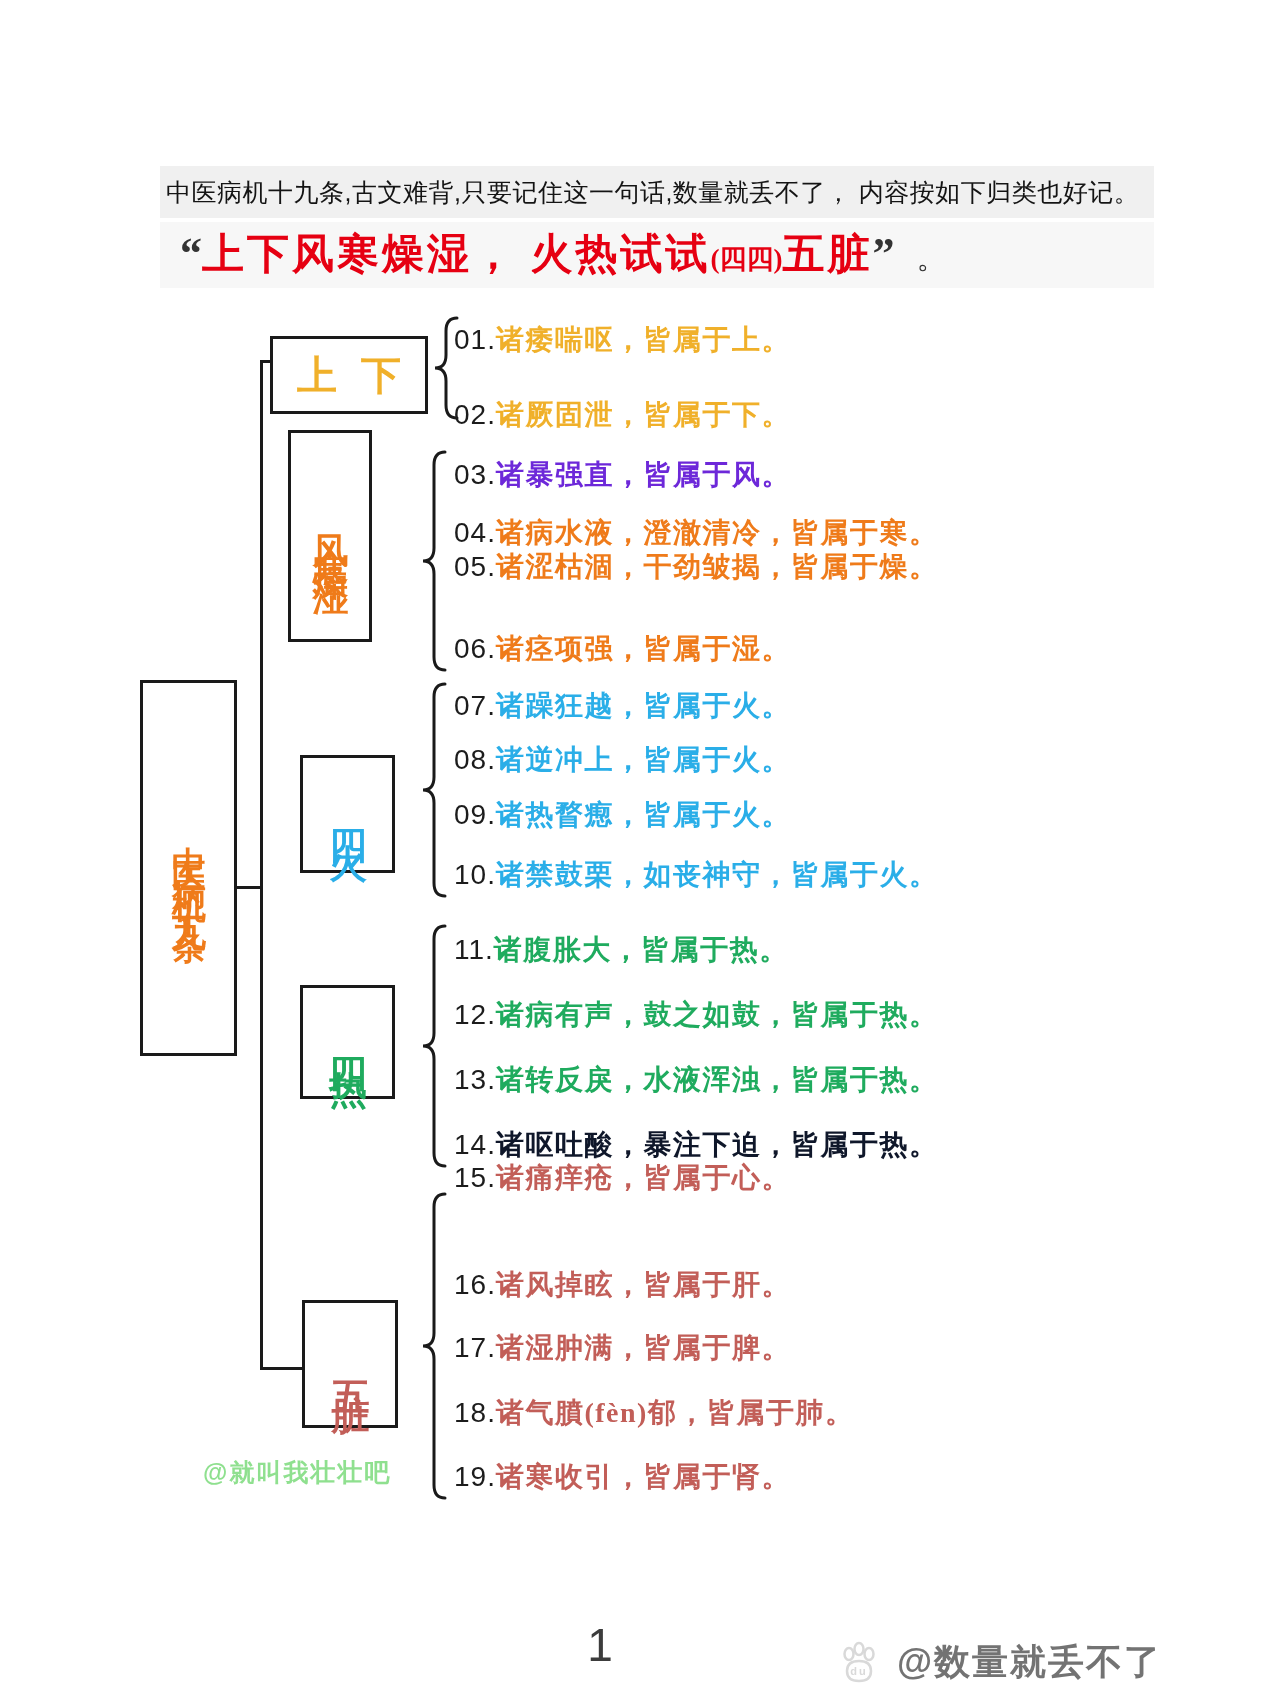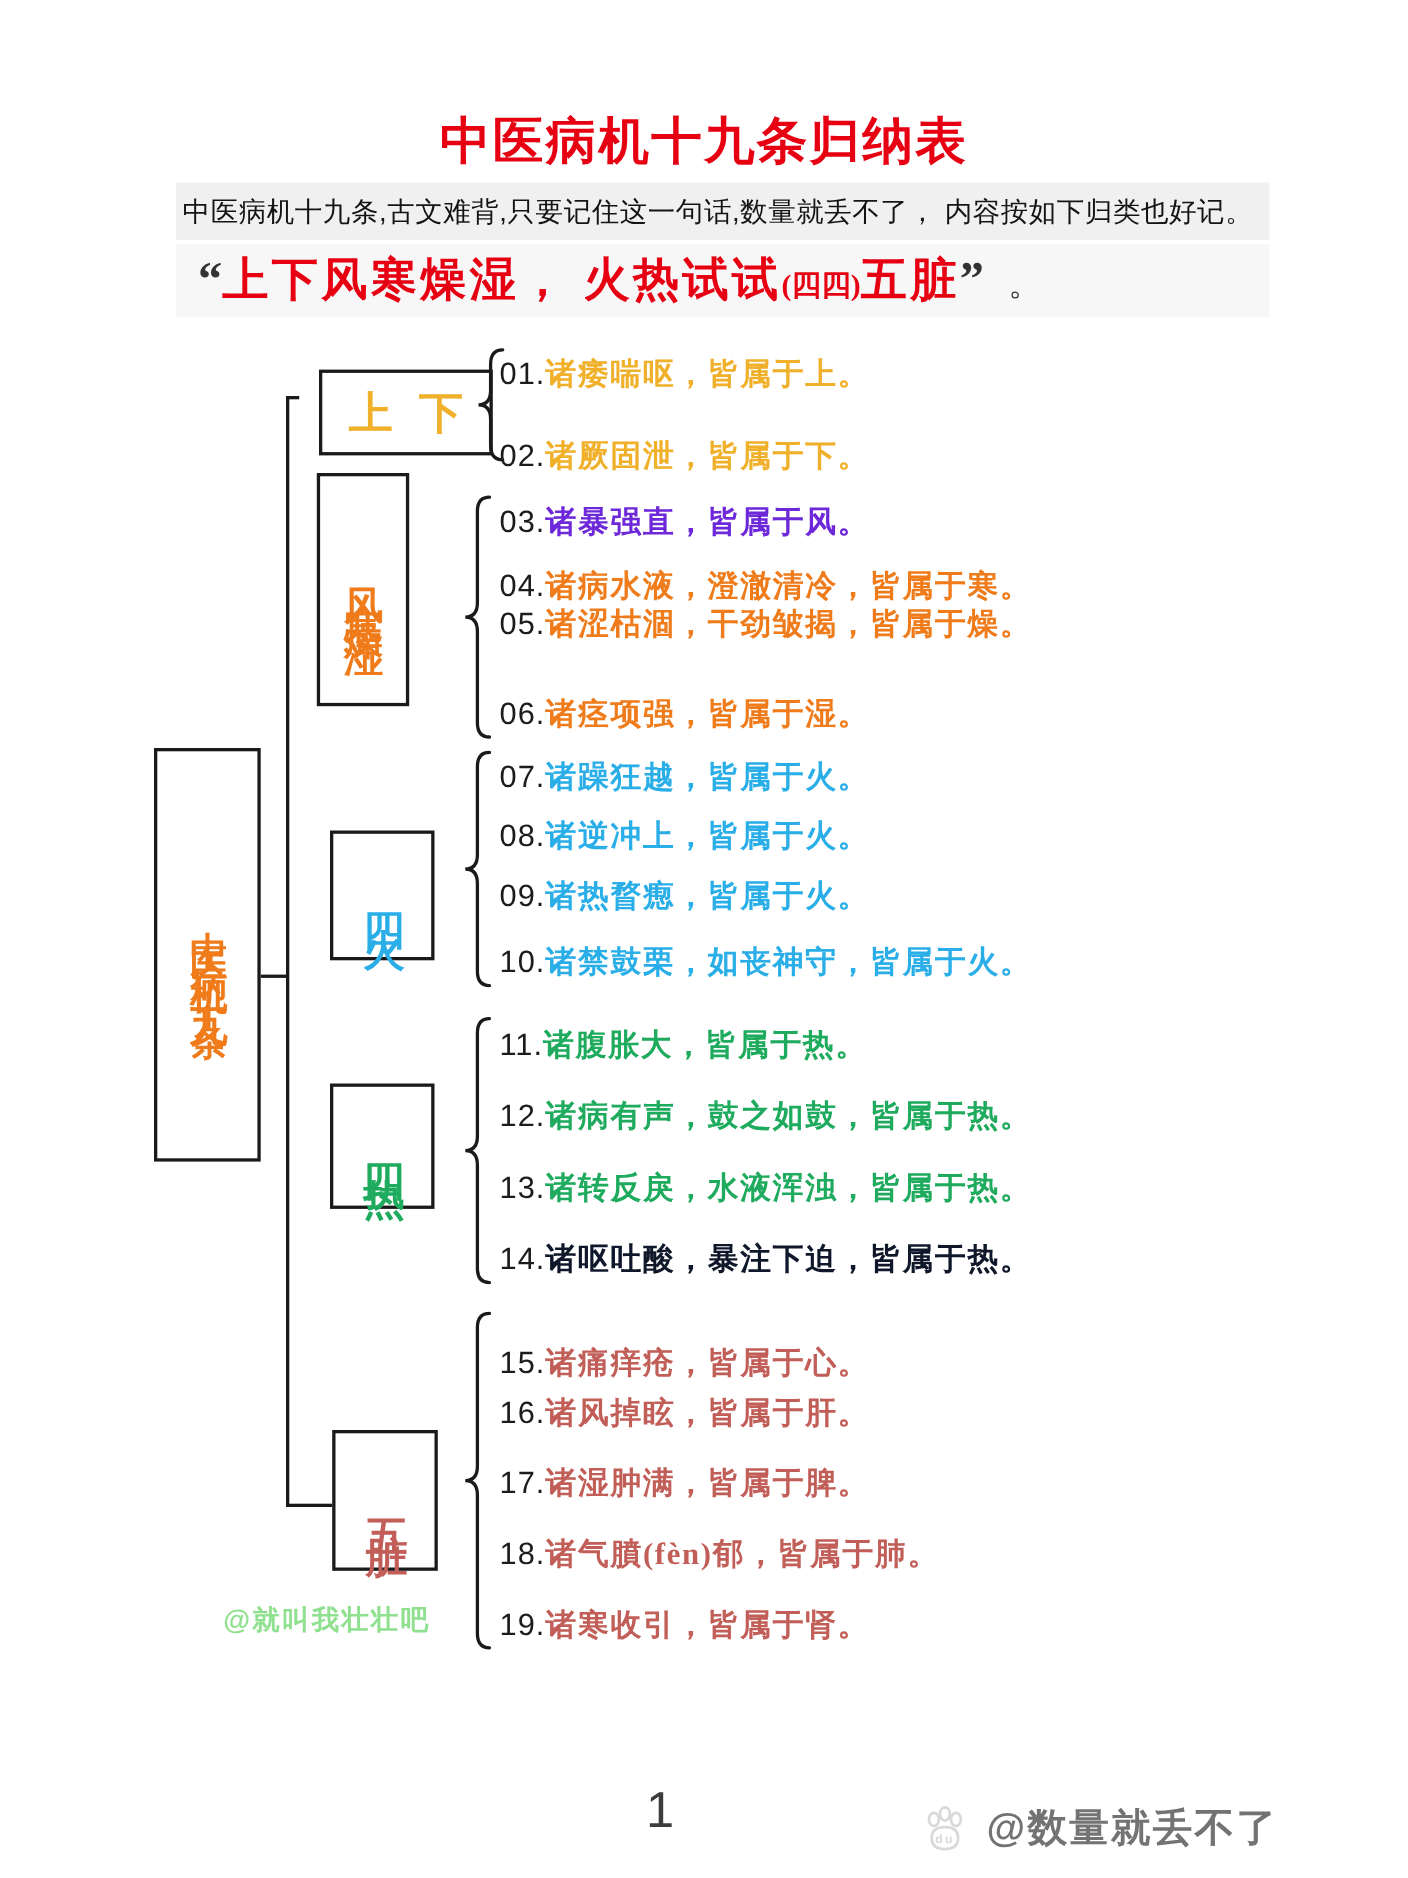--- a/index.html
+++ b/index.html
@@ -99,41 +99,40 @@
     font-size:36px;font-weight:bold;
     letter-spacing:2px;
   }
   #wm-right svg{display:block;}
 </style>
 </head>
 <body>
 
 <div id="page">
 
-  <div id="title" class="abs">中医病机十九条归纳表</div>
 
   <div id="subtitle-band" class="abs"></div>
   <div id="subtitle" class="abs">中医病机十九条,古文难背,只要记住这一句话,数量就丢不了， 内容按如下归类也好记。</div>
 
   <div id="quote-band" class="abs"></div>
   <div id="quote" class="abs">
     <span class="qmark">“</span><span class="qmain">上下风寒燥湿， 火热试试</span><span class="qparen">(四四)</span><span class="qmain">五脏</span><span class="qmark">”</span><span class="qperiod">。</span>
   </div>
 
   <div class="line" style="left:260px;top:360px;width:3px;height:1010px;"></div>
   <div class="line" style="left:260px;top:360px;width:12px;height:3px;"></div>
   <div class="line" style="left:260px;top:1367px;width:44px;height:3px;"></div>
   <div class="line" style="left:236px;top:886px;width:26px;height:3px;"></div>
 
   <div id="root-box" class="cat-box vertical-text" style="color: rgb(239, 123, 26);">
     <span>中医病机十九条</span>
   </div>
 
   <div id="tree">
-      <div class="cat-box" style="left: 270px; top: 336px; width: 158px; height: 78px; font-size: 40px; letter-spacing: 24px; color: rgb(240, 176, 42); text-indent: 24px; margin-left: 20px;">
+      <div class="cat-box" style="left: 270px; top: 336px; width: 158px; height: 78px; font-size: 40px; letter-spacing: 24px; color: rgb(240, 176, 42); text-indent: 24px;">
         <span>上下</span>
       </div>
       <svg class="brace" width="28" height="104" viewBox="0 0 28 104" style="left: 432px; top: 316px;">
         <path d="M25,2 Q14,2 14,15 L14,39 Q14,52 3,52 Q14,52 14,65 L14,89 Q14,102 25,102" fill="none" stroke="#1a1a1a" stroke-width="3" stroke-linecap="round"></path>
       </svg>
       <div class="item-row" style="top: 319px;"><span class="item-num">01.</span><span class="item-text" style="color: rgb(240, 176, 42); margin-top: 39px;">诸痿喘呕，皆属于上。</span></div>
       <div class="item-row" style="top: 394px;"><span class="item-num">02.</span><span class="item-text" style="color: rgb(240, 176, 42);">诸厥固泄，皆属于下。</span></div>
       <div class="cat-box vertical-text" style="left: 288px; top: 430px; width: 84px; height: 212px; font-size: 36px; letter-spacing: 15px; color: rgb(239, 123, 26);">
         <span>风寒燥湿</span>
       </div>
@@ -163,21 +162,21 @@
       <div class="item-row" style="top: 929px;"><span class="item-num">11.</span><span class="item-text" style="color: rgb(31, 171, 94);">诸腹胀大，皆属于热。</span></div>
       <div class="item-row" style="top: 994px;"><span class="item-num">12.</span><span class="item-text" style="color: rgb(31, 171, 94);">诸病有声，鼓之如鼓，皆属于热。</span></div>
       <div class="item-row" style="top: 1059px;"><span class="item-num">13.</span><span class="item-text" style="color: rgb(31, 171, 94);">诸转反戾，水液浑浊，皆属于热。</span></div>
       <div class="item-row" style="top: 1124px;"><span class="item-num">14.</span><span class="item-text" style="color: #0f172a;">诸呕吐酸，暴注下迫，皆属于热。</span></div>
       <div class="cat-box vertical-text" style="left: 302px; top: 1300px; width: 96px; height: 128px; font-size: 38px; letter-spacing: 13px; color: rgb(194, 94, 88);">
         <span>五脏</span>
       </div>
       <svg class="brace" width="28" height="308" viewBox="0 0 28 308" style="left: 420px; top: 1192px;">
         <path d="M25,2 Q14,2 14,15 L14,141 Q14,154 3,154 Q14,154 14,167 L14,293 Q14,306 25,306" fill="none" stroke="#1a1a1a" stroke-width="3" stroke-linecap="round"></path>
       </svg>
-      <div class="item-row" style="top: 1218px;"><span class="item-num">15.</span><span class="item-text" style="color: rgb(194, 94, 88);">诸痛痒疮，皆属于心。</span></div>
+      <div class="item-row" style="top: 1157px;"><span class="item-num">15.</span><span class="item-text" style="color: rgb(194, 94, 88);">诸痛痒疮，皆属于心。</span></div>
       <div class="item-row" style="top: 1264px;"><span class="item-num">16.</span><span class="item-text" style="color: rgb(194, 94, 88);">诸风掉眩，皆属于肝。</span></div>
       <div class="item-row" style="top: 1327px;"><span class="item-num">17.</span><span class="item-text" style="color: rgb(194, 94, 88);">诸湿肿满，皆属于脾。</span></div>
       <div class="item-row" style="top: 1392px;"><span class="item-num">18.</span><span class="item-text" style="color: rgb(194, 94, 88);">诸气膹(fèn)郁，皆属于肺。</span></div>
       <div class="item-row" style="top: 1456px;"><span class="item-num">19.</span><span class="item-text" style="color: rgb(194, 94, 88);">诸寒收引，皆属于肾。</span></div>
     </div>
 
   <div id="wm-left" class="abs">@就叫我壮壮吧</div>
 
   <div id="footer-page" class="abs">1</div>
 

